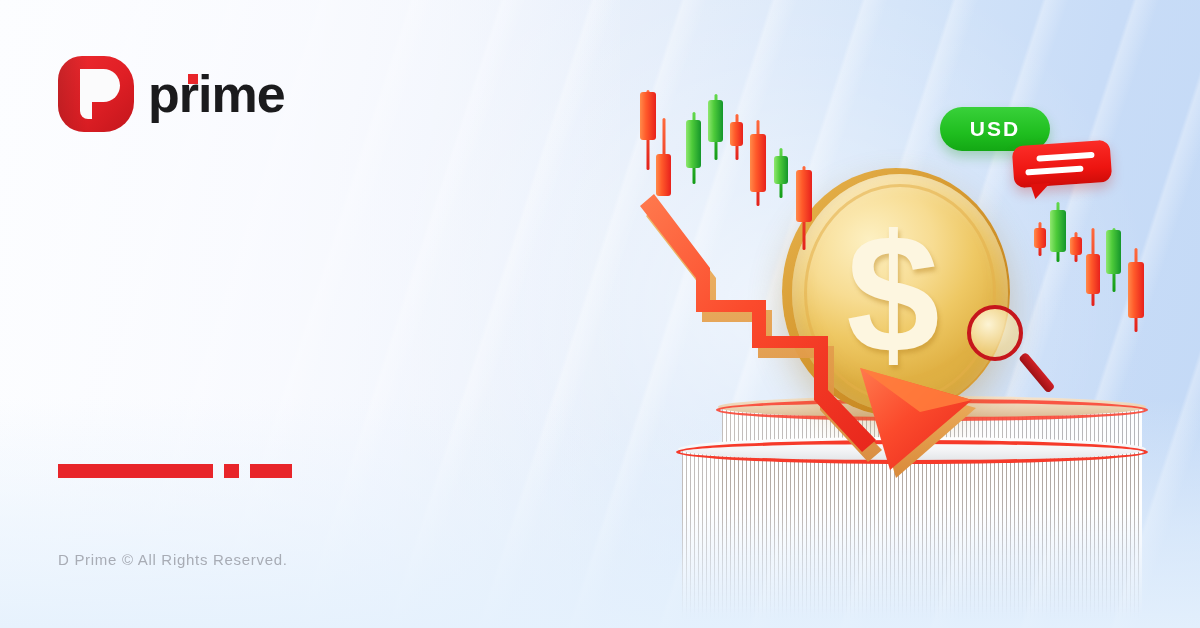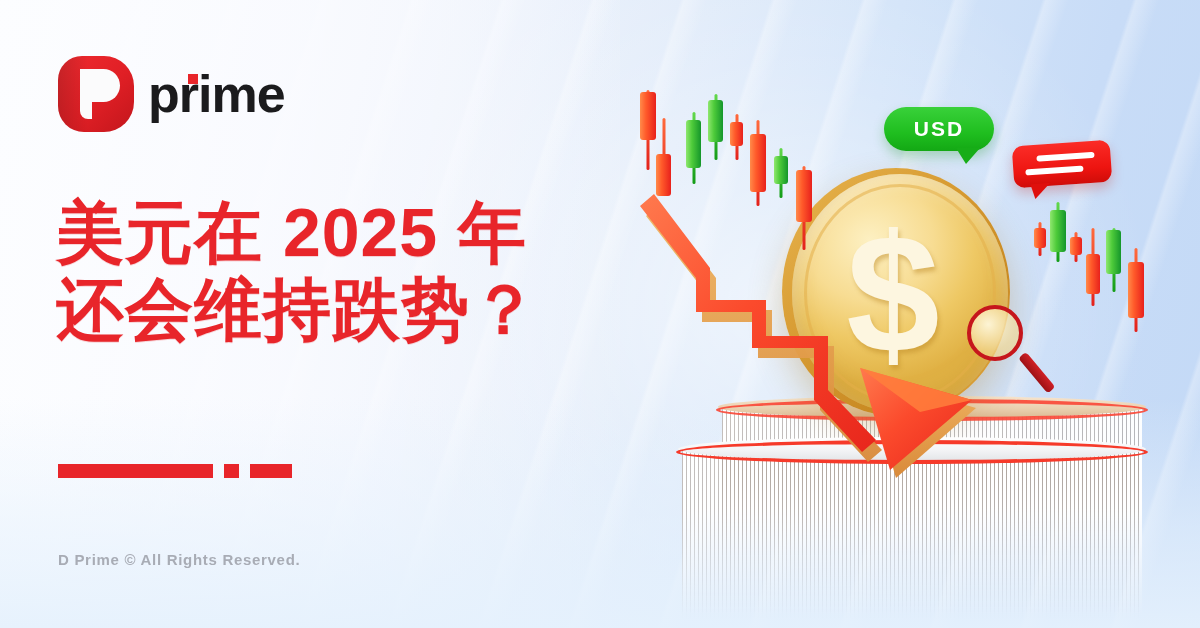--- a/index.html
+++ b/index.html
@@ -122,21 +122,21 @@
     display:flex; align-items:center; gap:11px;
   }
   .divider i{ display:block; height:14px; background:#e8252a; }
   .d1{ width:155px; }
   .d2{ width:15px; }
   .d3{ width:42px; }
 
   .copyright{
     position:absolute; left:58px; top:551px;
     z-index:40;
-    font-size:15px; font-weight:700; letter-spacing:.7px;
+    font-size:15px; font-weight:400; letter-spacing:.7px;
     color:#a8acb5;
   }
 
   
   .art{ position:absolute; inset:0; z-index:10; }
 
   .plat{
     position:absolute;
     background:
       repeating-linear-gradient(90deg,
@@ -216,21 +216,21 @@
   .mag-handle{
     position:absolute; left:50px; top:50px;
     width:10px; height:46px; border-radius:4px;
     background:linear-gradient(90deg,#9e1116,#cf2026);
     transform:rotate(-40deg); transform-origin:top center;
   }
 
   
   .bubble{ position:absolute; z-index:30; }
   .bub-green{
-    left:884px; top:107px; width:110px; height:44px;
+    left:940px; top:107px; width:110px; height:44px;
     border-radius:22px;
     background:linear-gradient(180deg,#39d13a 0%,#1fbe1f 60%,#13a814 100%);
     box-shadow:0 6px 12px rgba(30,150,30,.28);
     display:flex; align-items:center; justify-content:center;
   }
   .bub-green::after{
     content:""; position:absolute; right:14px; bottom:-13px;
     width:0; height:0;
     border-left:10px solid transparent;
     border-right:14px solid transparent;
@@ -402,24 +402,20 @@
   <div class="logo">
     <div class="logo-mark">
       <div class="logo-shine"></div>
     </div>
     <div class="logo-word">
       <span>prime</span>
       <i class="logo-dot"></i>
     </div>
   </div>
 
-  <h1 class="headline">
-    <span class="ln">美元在 2025 年</span>
-    <span class="ln">还会维持跌势？</span>
-  </h1>
 
 
   <div class="divider">
     <i class="d1"></i>
     <i class="d2"></i>
     <i class="d3"></i>
   </div>
 
   <div class="copyright">D Prime © All Rights Reserved.</div>
 

